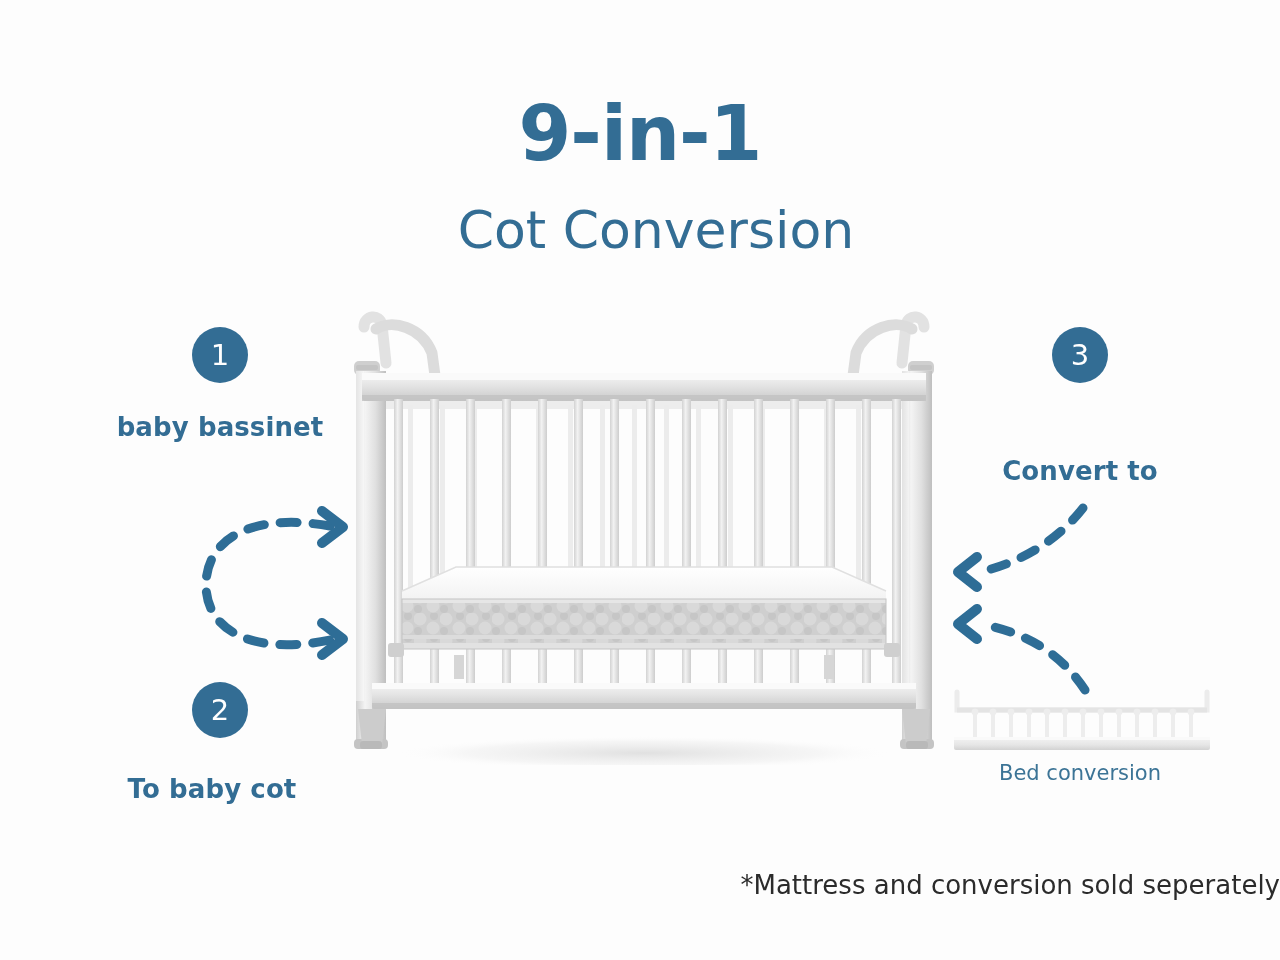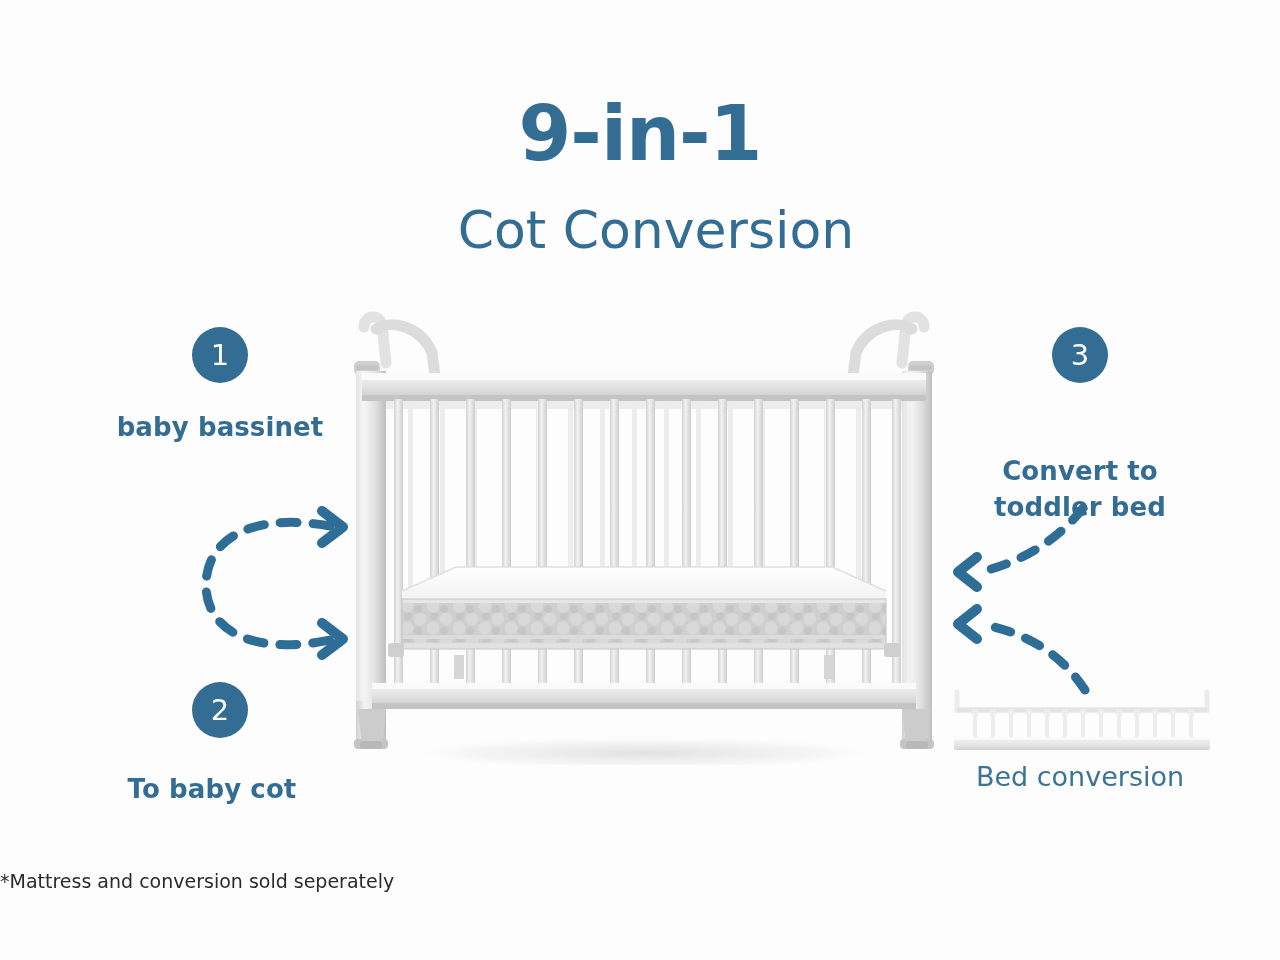--- a/index.html
+++ b/index.html
@@ -81,31 +81,31 @@
   #caption-2 { left: 92px; top: 772px; width: 240px; }
   #caption-3 { left: 960px; top: 410px; width: 240px; margin-top: 44px; }
 
   .bed-conv-label {
     position: absolute;
     left: 960px;
     top: 761px;
     width: 240px;
     text-align: center;
     color: #3c7496;
-    font-size: 27px;
+    font-size: 21px;
     font-weight: 500;
   }
 
   .footnote {
     position: absolute;
     left: 0;
     top: 870px;
     width: 1280px;
-    text-align: left;
-    font-size: 19px;
+    text-align: right;
+    font-size: 26px;
     color: #2b2b2b;
     font-weight: 400;
   }
 
   
   .arrow-layer {
     position: absolute;
     left: 0;
     top: 0;
     width: 1280px;
@@ -353,20 +353,19 @@
   <div class="step-caption" id="caption-1">
     <div>baby bassinet</div>
   </div>
 
   <div class="step-caption" id="caption-2">
     <div>To baby cot</div>
   </div>
 
   <div class="step-caption" id="caption-3">
     <div>Convert to</div>
-    <div>toddler bed</div>
   </div>
 
   <div class="bed-conv-label">Bed conversion</div>
 
   <div class="footnote">*Mattress and conversion sold seperately</div>
 
 </div>
 
 </body></html>

